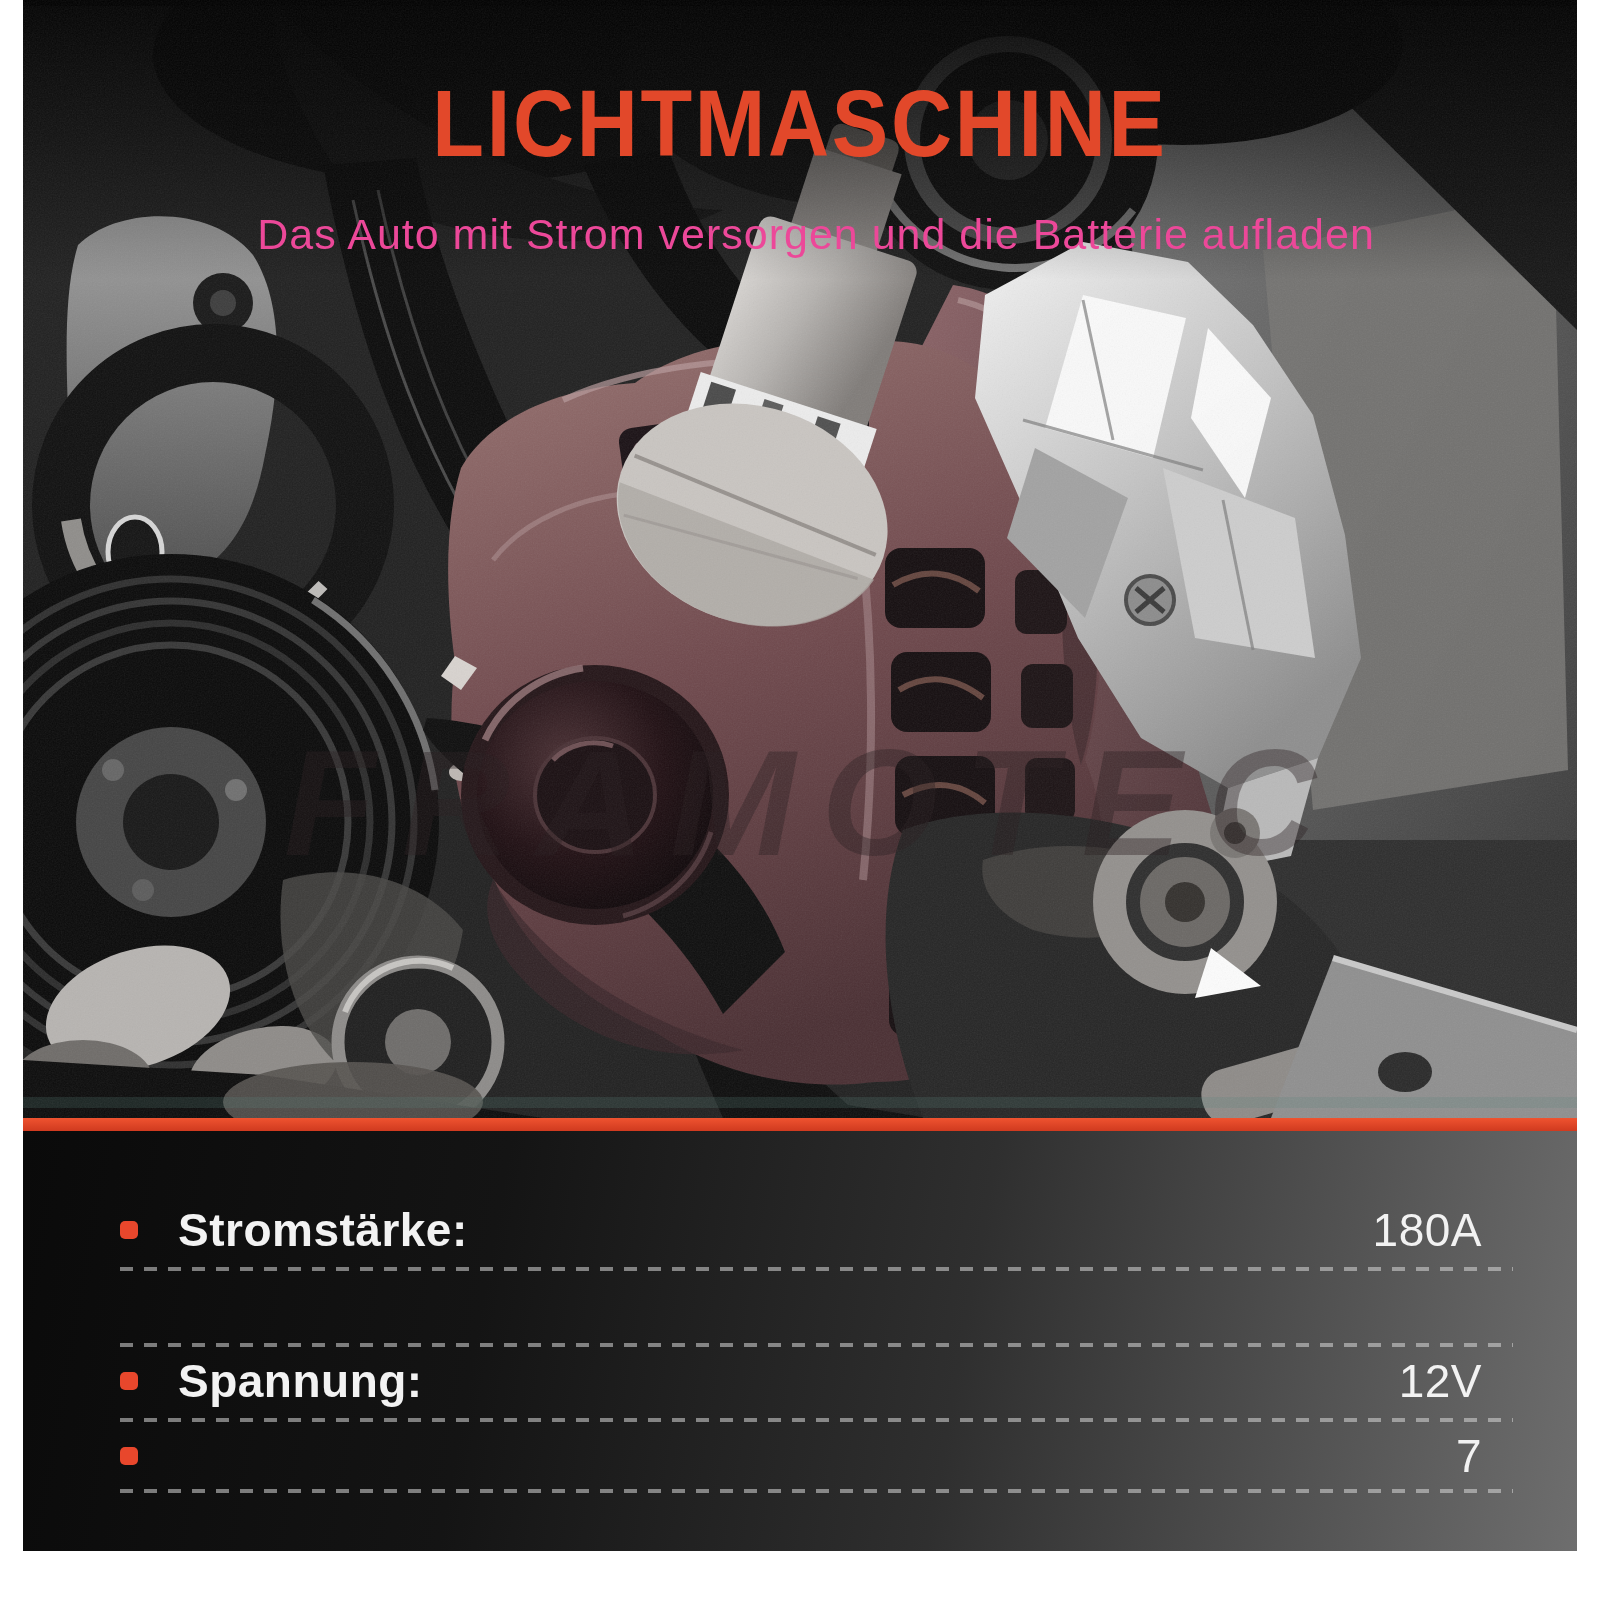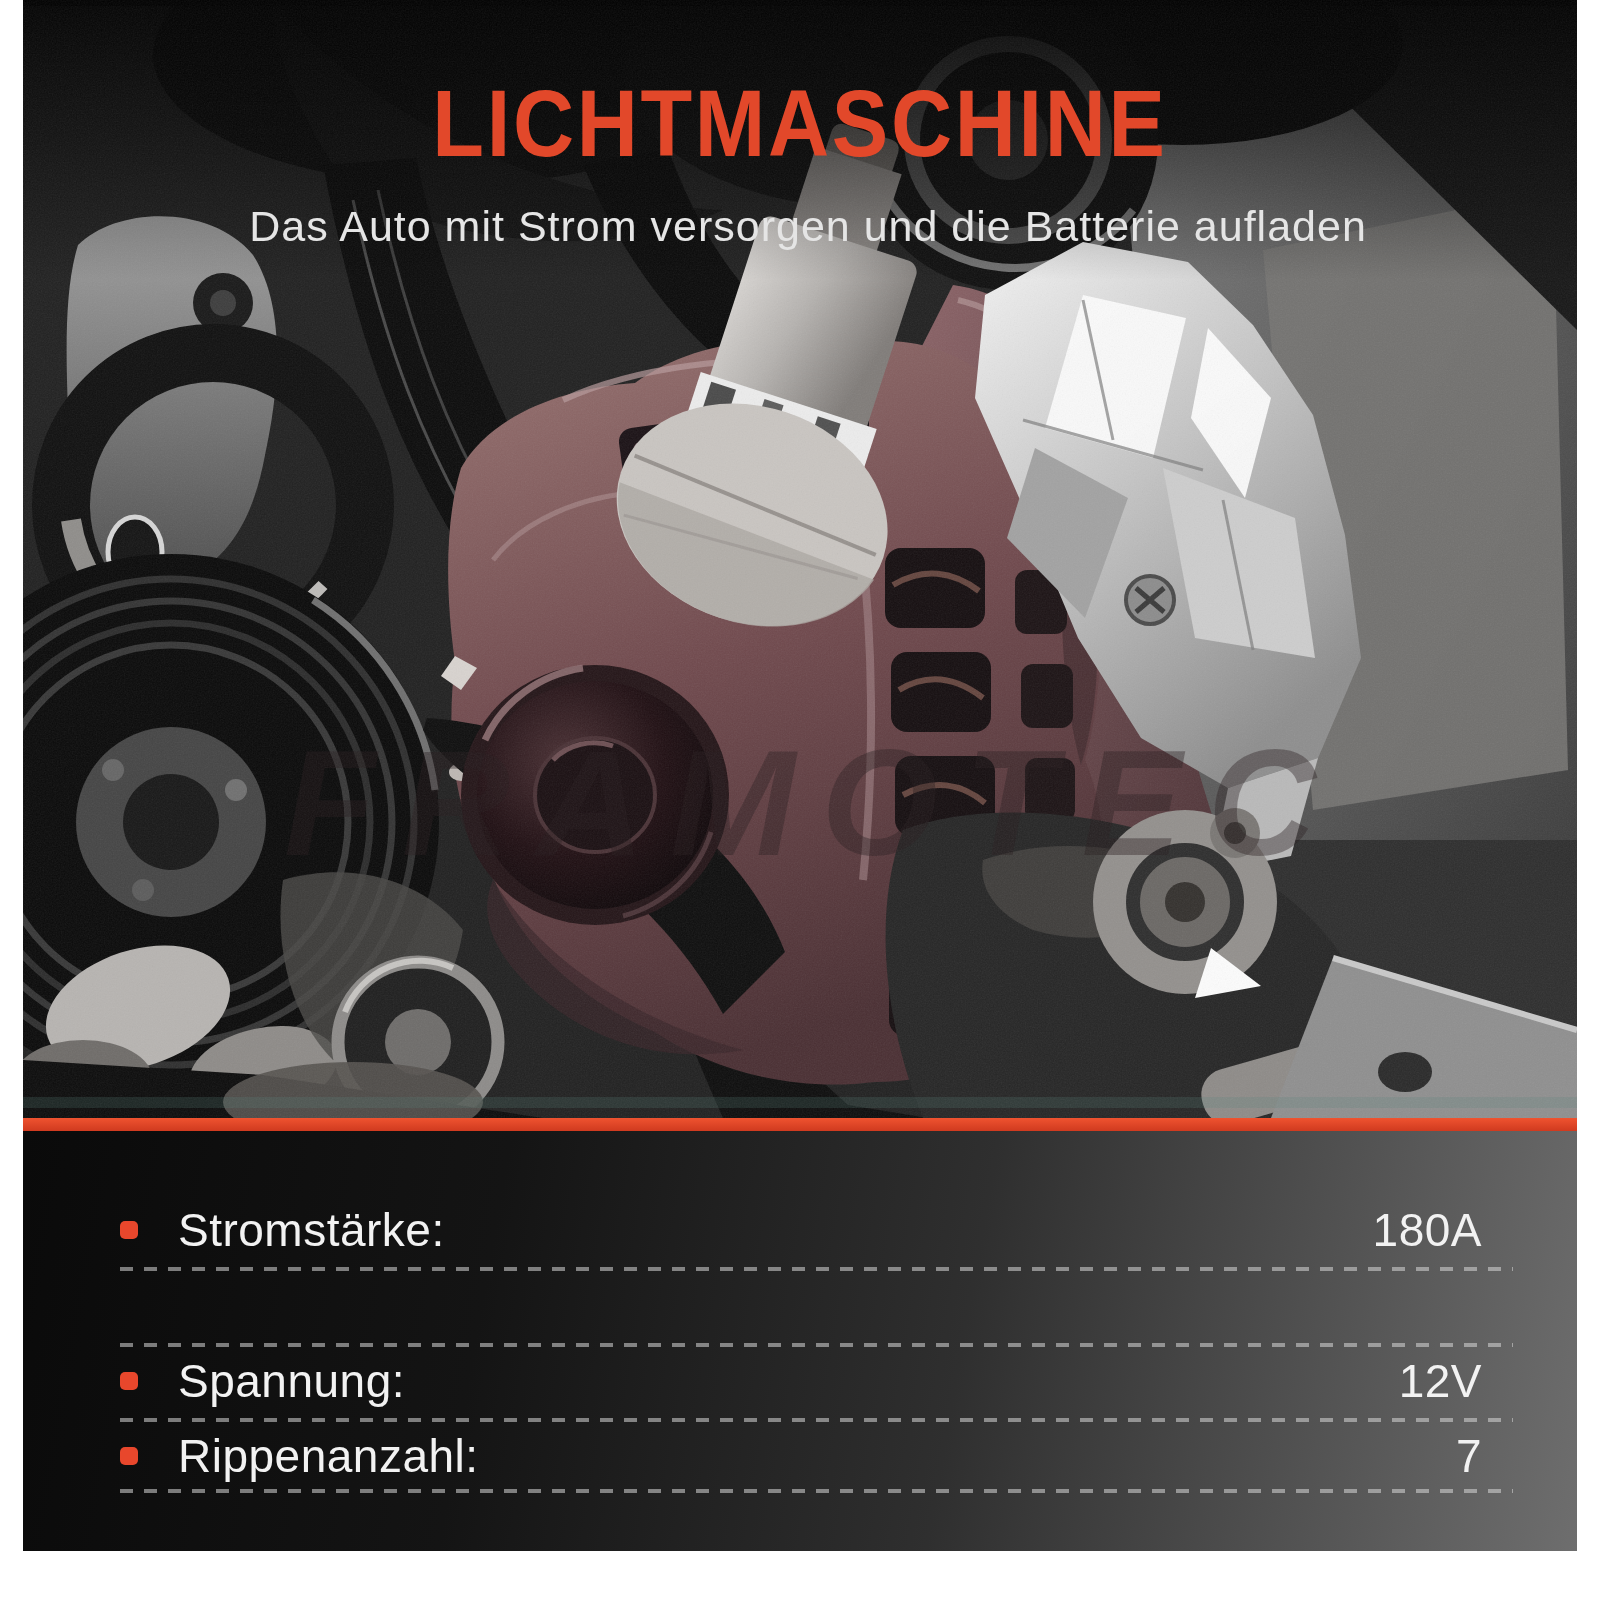--- a/index.html
+++ b/index.html
@@ -17,22 +17,22 @@
     background:#1e1e1e; overflow:hidden;
   }
   .photo svg { position:absolute; left:0; top:0; width:100%; height:100%; display:block; }
   .title {
     position:absolute; left:0; top:74px; width:100%; margin:0;
     text-align:center; color:#e2482a; font-weight:700; font-size:94px;
     line-height:100px; letter-spacing:3px; transform:scaleX(0.9);
     transform-origin:center; z-index:5; white-space:nowrap;
   }
   .subtitle {
-    position:absolute; left:0; top:192px; width:100%; margin:8px;
-    text-align:center; color:#e5e5e5; font-weight:400; font-size:43px;
+    position:absolute; left:0; top:192px; width:100%; margin:16px;
+    text-align:center; color:#ec4899; font-weight:400; font-size:43px;
     line-height:52px; letter-spacing:1px; z-index:5; white-space:nowrap;
   }
   
   .accent-bar {
     position:absolute; left:0; top:1118px; width:1554px; height:13px;
     background:linear-gradient(#ef5330, #d03a1f);
   }
   
   .specs {
     position:absolute; left:0; top:1131px; width:1554px; height:420px;
@@ -40,21 +40,21 @@
   }
   .spec-row {
     position:absolute; left:97px; right:64px; height:74px;
     display:flex; align-items:center;
     color:#f2f2f2; font-size:46px; letter-spacing:0.5px;
   }
   .bullet {
     width:18px; height:18px; border-radius:5px; background:#e8472c;
     flex:0 0 auto; margin-right:40px;
   }
-  .spec-label { flex:0 0 auto; }
+  .spec-label { flex:0 0 auto;font-weight:bold; }
   .spec-value { margin-left:auto; padding-right:31px; }
   .dash-line {
     position:absolute; left:97px; right:64px; height:4px;
     background:repeating-linear-gradient(to right,
       rgba(215,215,215,0.55) 0px, rgba(215,215,215,0.55) 13px,
       rgba(215,215,215,0) 13px, rgba(215,215,215,0) 24px);
   }
 </style>
 </head>
 <body>
@@ -286,20 +286,19 @@
 
       <div class="spec-row" style="top:213px">
         <span class="bullet"></span>
         <span class="spec-label">Spannung:</span>
         <span class="spec-value">12V</span>
       </div>
       <div class="dash-line" style="top:287px"></div>
 
       <div class="spec-row" style="top:288px">
         <span class="bullet"></span>
-        <span class="spec-label">Rippenanzahl:</span>
         <span class="spec-value">7</span>
       </div>
       <div class="dash-line" style="top:358px"></div>
 
     </div>
   </div>
 </div>
 
 </body></html>

